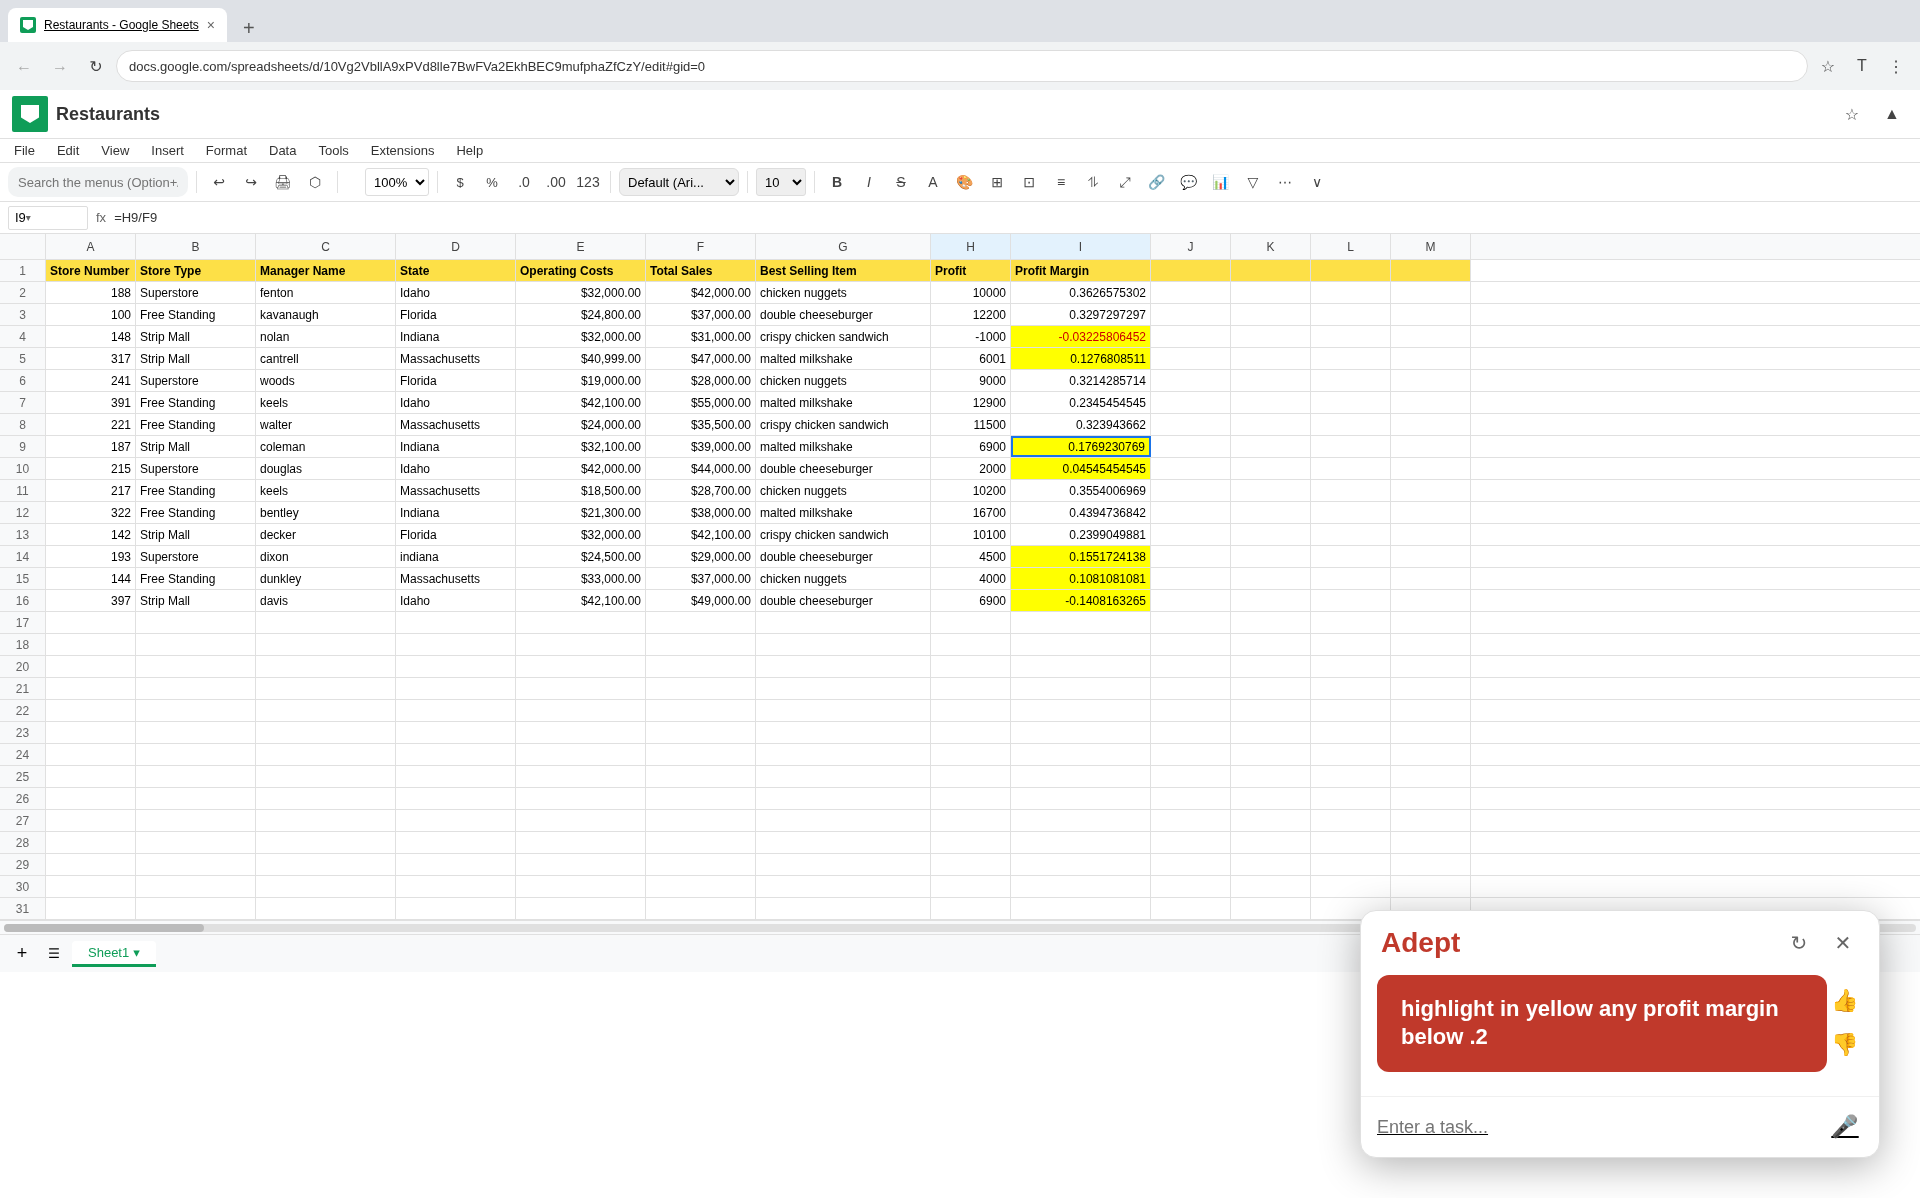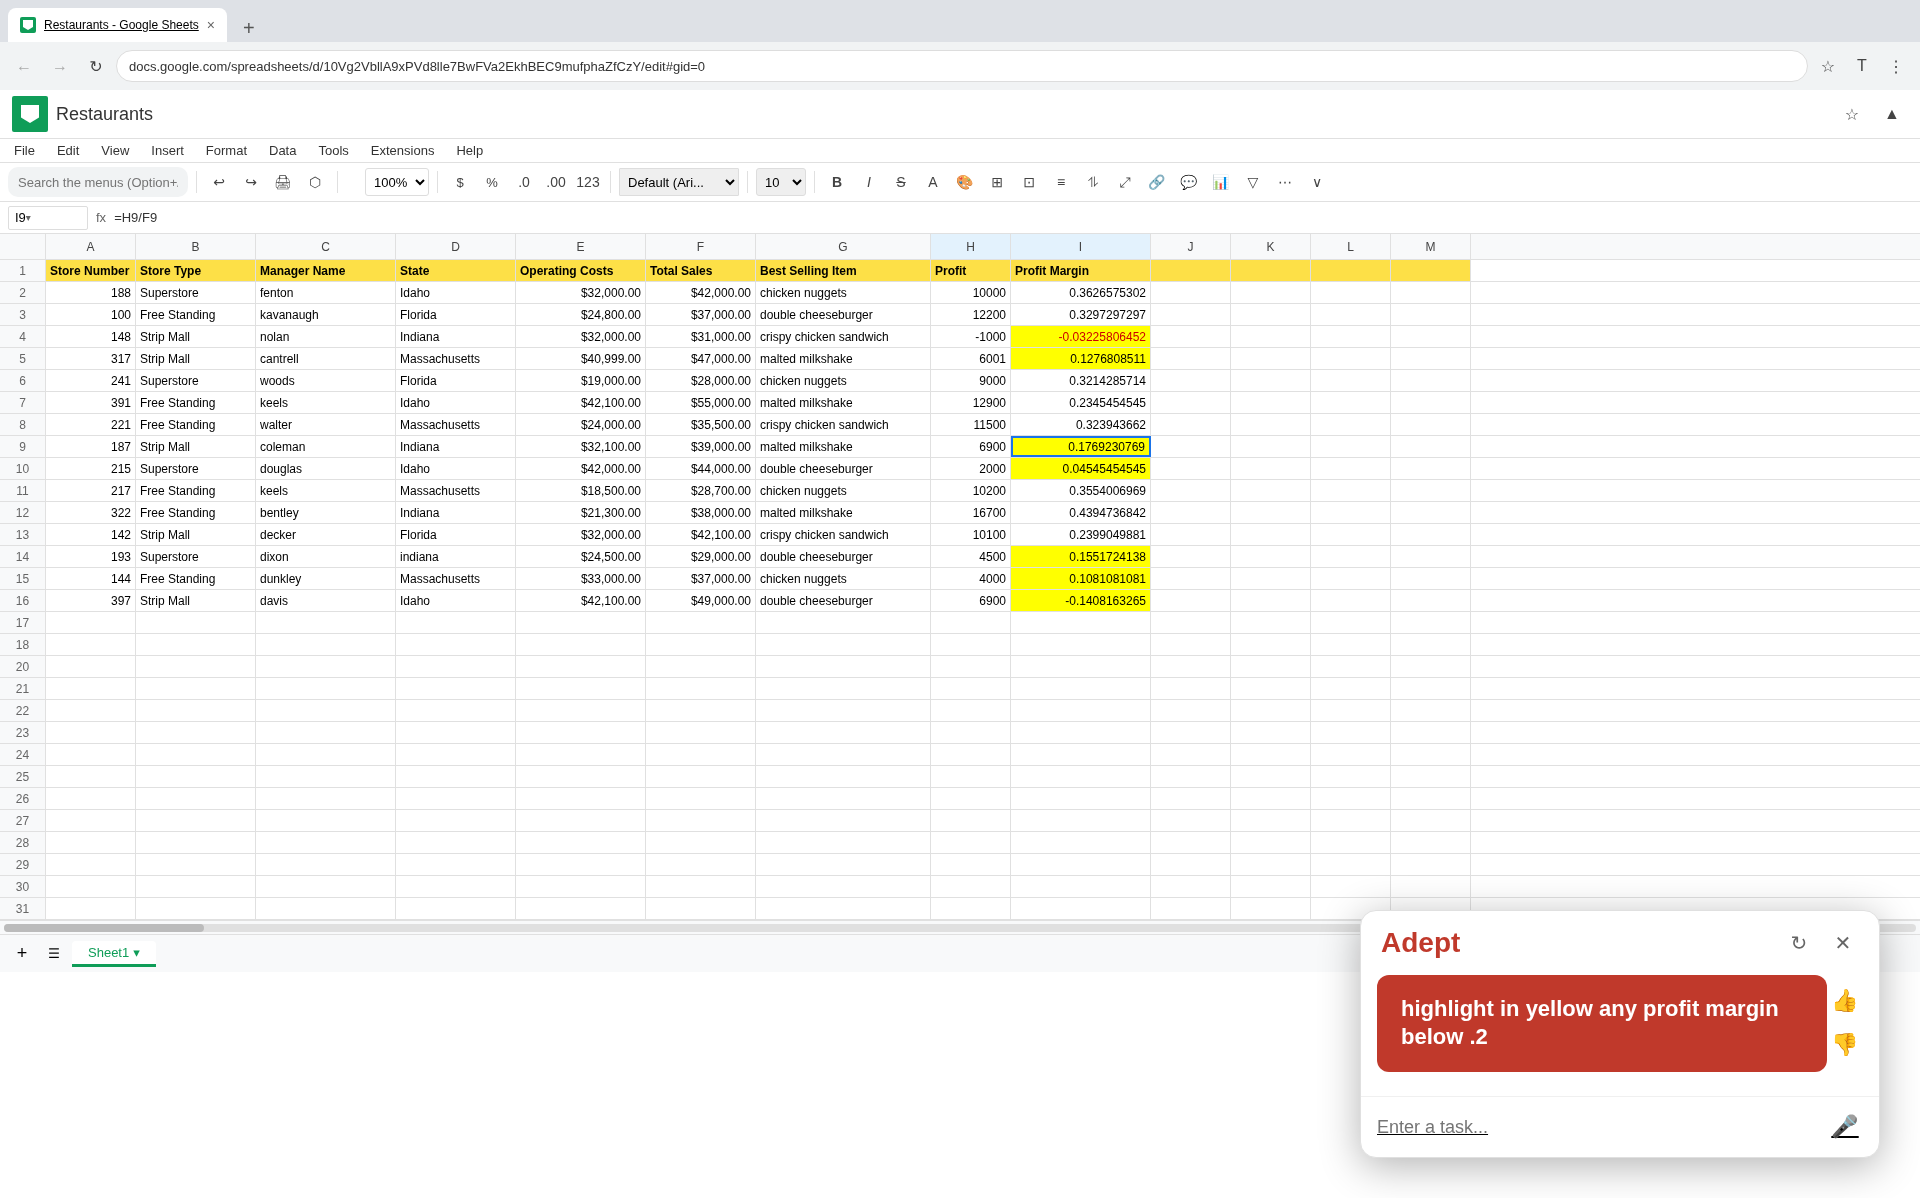--- a/index.html
+++ b/index.html
@@ -13,32 +13,32 @@
     .tab-new { margin-left: 8px; width: 28px; height: 28px; display: flex; align-items: center; justify-content: center; font-size: 20px; color: #555; cursor: pointer; }
 
     .nav-bar { display: flex; align-items: center; padding: 4px 8px; gap: 4px; background: #f1f3f4; height: 48px; }
     .nav-btn { width: 32px; height: 32px; border-radius: 50%; border: none; background: transparent; cursor: pointer; display: flex; align-items: center; justify-content: center; font-size: 16px; color: #444; }
     .nav-btn.disabled { color: #aaa; cursor: default; }
     .address-bar { flex: 1; height: 32px; background: #fff; border-radius: 16px; border: 1px solid #ddd; display: flex; align-items: center; padding: 0 12px; font-size: 13px; color: #333; }
     .nav-right { display: flex; gap: 2px; }
 
     
     .sheets-appbar { background: #fff; padding: 6px 12px; display: flex; align-items: center; gap: 8px; border-bottom: 1px solid #e0e0e0; }
-    .sheets-title { font-size: 18px; color: #333; flex: 1; }
+    .sheets-title { font-size: 18px; color: #333; flex: 1; font-weight: bold; }
     .sheets-menu-bar { display: flex; align-items: center; gap: 2px; padding: 0 4px; border-bottom: 1px solid #e0e0e0; background: #fff; }
     .menu-item { padding: 4px 10px; font-size: 13px; color: #333; cursor: pointer; border-radius: 4px; }
 
     
     .toolbar { display: flex; align-items: center; padding: 4px 8px; gap: 4px; background: #fff; border-bottom: 1px solid #e0e0e0; flex-wrap: wrap; }
     .search-box { background: #f1f3f4; border: none; border-radius: 10px; padding: 4px 10px; font-size: 13px; width: 180px; height: 30px; }
     .toolbar-sep { width: 1px; height: 22px; background: #e0e0e0; margin: 0 4px; }
     .toolbar-btn { width: 28px; height: 28px; border: none; background: transparent; cursor: pointer; border-radius: 3px; font-size: 14px; color: #444; display: flex; align-items: center; justify-content: center; }
     .zoom-select { height: 28px; border: 1px solid #ddd; border-radius: 3px; font-size: 13px; padding: 0 4px; background: #fff; margin-left: 19px; }
     .currency-btn { padding: 0 8px; height: 28px; border: none; background: transparent; cursor: pointer; font-size: 13px; border-radius: 3px; }
-    .font-select { height: 28px; border: 1px solid #ddd; border-radius: 1px; font-size: 13px; padding: 0 4px; min-width: 120px; }
+    .font-select { height: 28px; border: 1px solid #ddd; border-radius: 6px; font-size: 13px; padding: 0 4px; min-width: 120px; }
     .font-size-select { height: 28px; border: 1px solid #ddd; border-radius: 3px; font-size: 13px; padding: 0 4px; width: 50px; }
 
     
     .formula-bar { display: flex; align-items: center; padding: 2px 8px; border-bottom: 1px solid #e0e0e0; background: #fff; height: 32px; gap: 8px; }
     .cell-ref { width: 80px; height: 24px; border: 1px solid #ddd; border-radius: 2px; font-size: 13px; padding: 0 6px; display: flex; align-items: center; }
     .cell-ref-caret { color: #666; font-size: 10px; }
     .fx-label { color: #666; font-size: 13px; }
     .formula-input { flex: 1; font-size: 13px; color: #333; }
 
     

